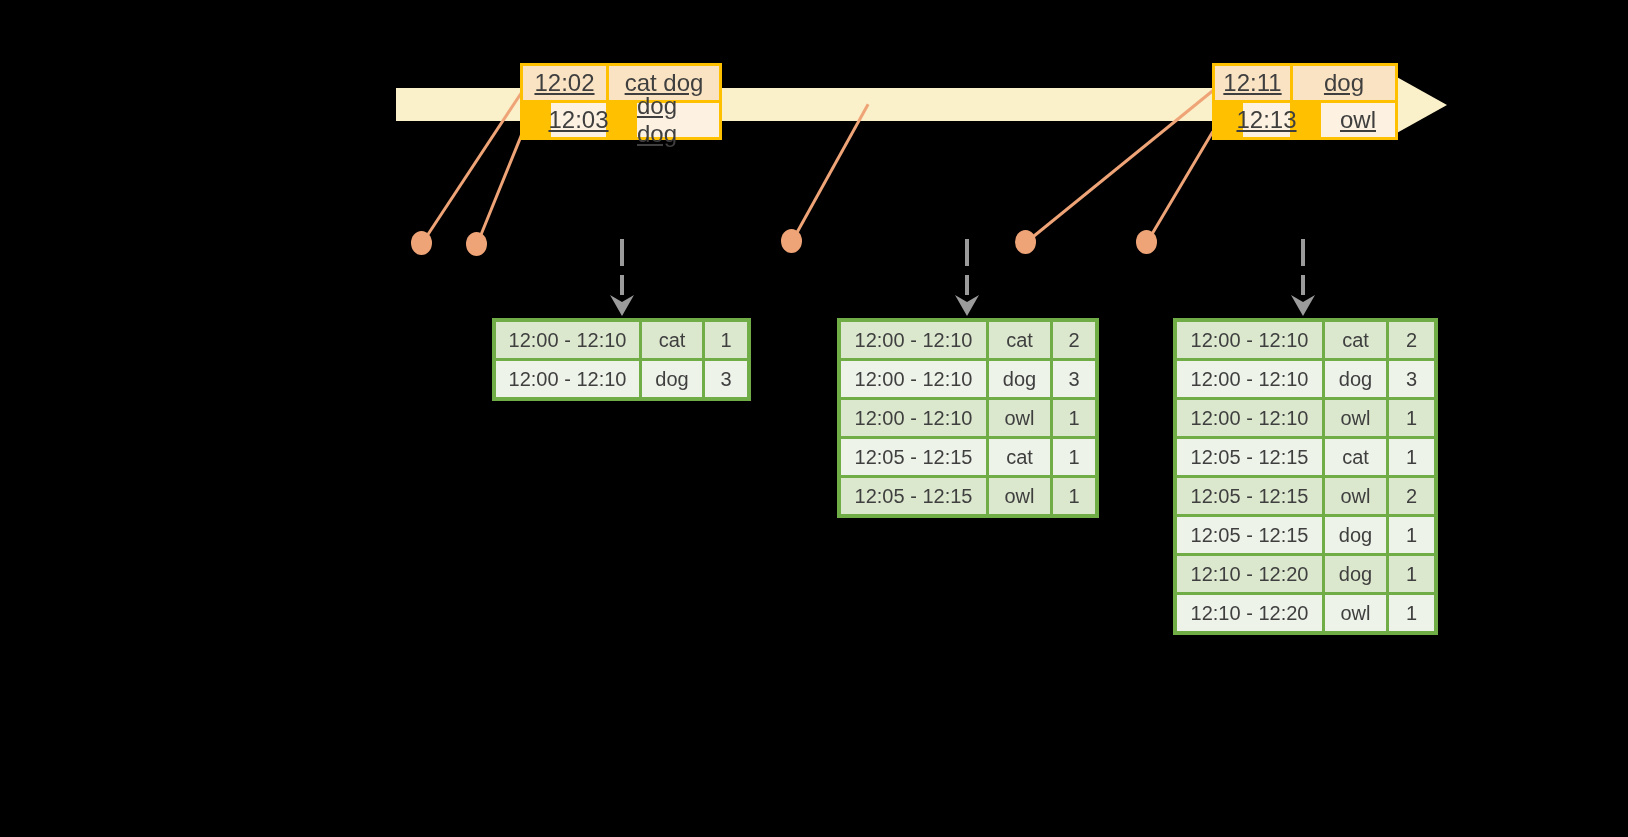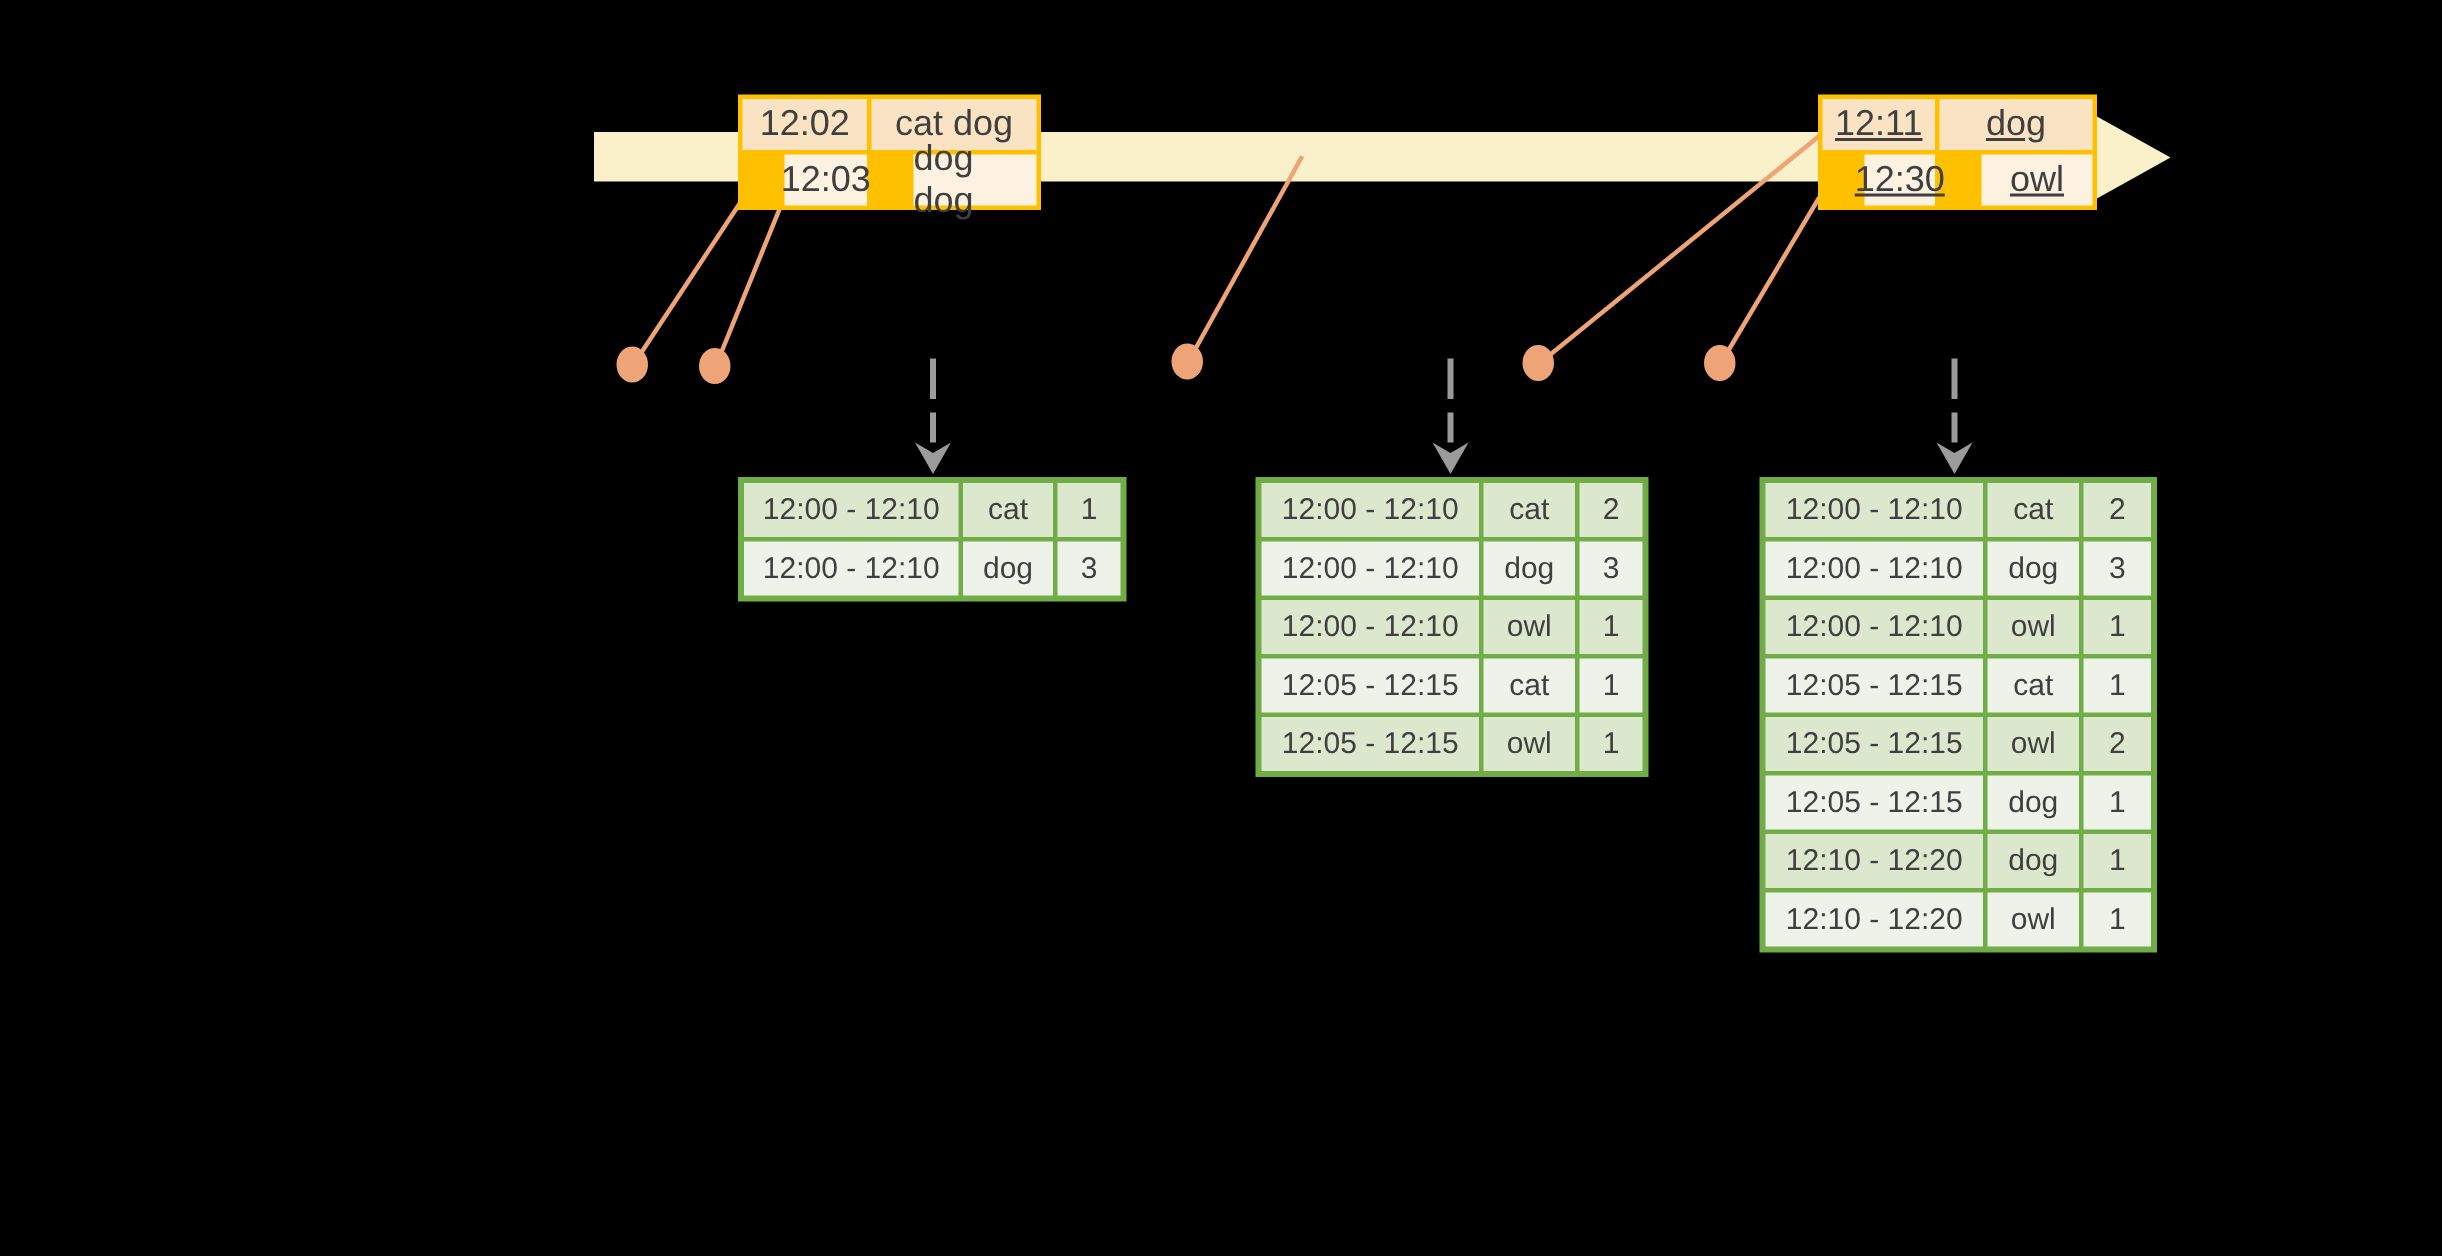--- a/index.html
+++ b/index.html
@@ -113,30 +113,30 @@
   </svg>
   <svg class="trigger" style="left:952px; top:238px;" width="30" height="82" viewBox="0 0 30 82">
     <line x1="15" y1="1" x2="15" y2="57" style="stroke:var(--gray);" stroke-width="4" stroke-dasharray="27 9"></line>
     <path d="M3,57 L15,78 L27,57 L15,64 Z" style="fill:var(--gray);"></path>
   </svg>
   <svg class="trigger" style="left:1288px; top:238px;" width="30" height="82" viewBox="0 0 30 82">
     <line x1="15" y1="1" x2="15" y2="57" style="stroke:var(--gray);" stroke-width="4" stroke-dasharray="27 9"></line>
     <path d="M3,57 L15,78 L27,57 L15,64 Z" style="fill:var(--gray);"></path>
   </svg>
 
-  <div class="otable" style="left:492px; top:63px; grid-template-columns:83px 110px;">
+  <div class="otable" style="left:520px; top:63px; grid-template-columns:83px 110px;text-decoration:underline;">
       <div class="cell odd">12:02</div>
       <div class="cell odd">cat dog</div>
       <div class="cell even">12:03</div>
       <div class="cell even">dog dog</div>
     </div>
   <div class="otable" style="left:1212px; top:63px; grid-template-columns:75px 102px;text-decoration:underline;">
       <div class="cell odd">12:11</div>
       <div class="cell odd">dog</div>
-      <div class="cell even">12:30</div>
+      <div class="cell even">12:13</div>
       <div class="cell even">owl</div>
     </div>
 
   <div class="gtable" style="left:492px; top:318px; grid-template-columns:143px 60px:42px; grid-template-columns:143px 60px 42px;">
       <div class="cell odd">12:00 - 12:10</div>
       <div class="cell odd">cat</div>
       <div class="cell odd">1</div>
       <div class="cell even">12:00 - 12:10</div>
       <div class="cell even">dog</div>
       <div class="cell even">3</div>

